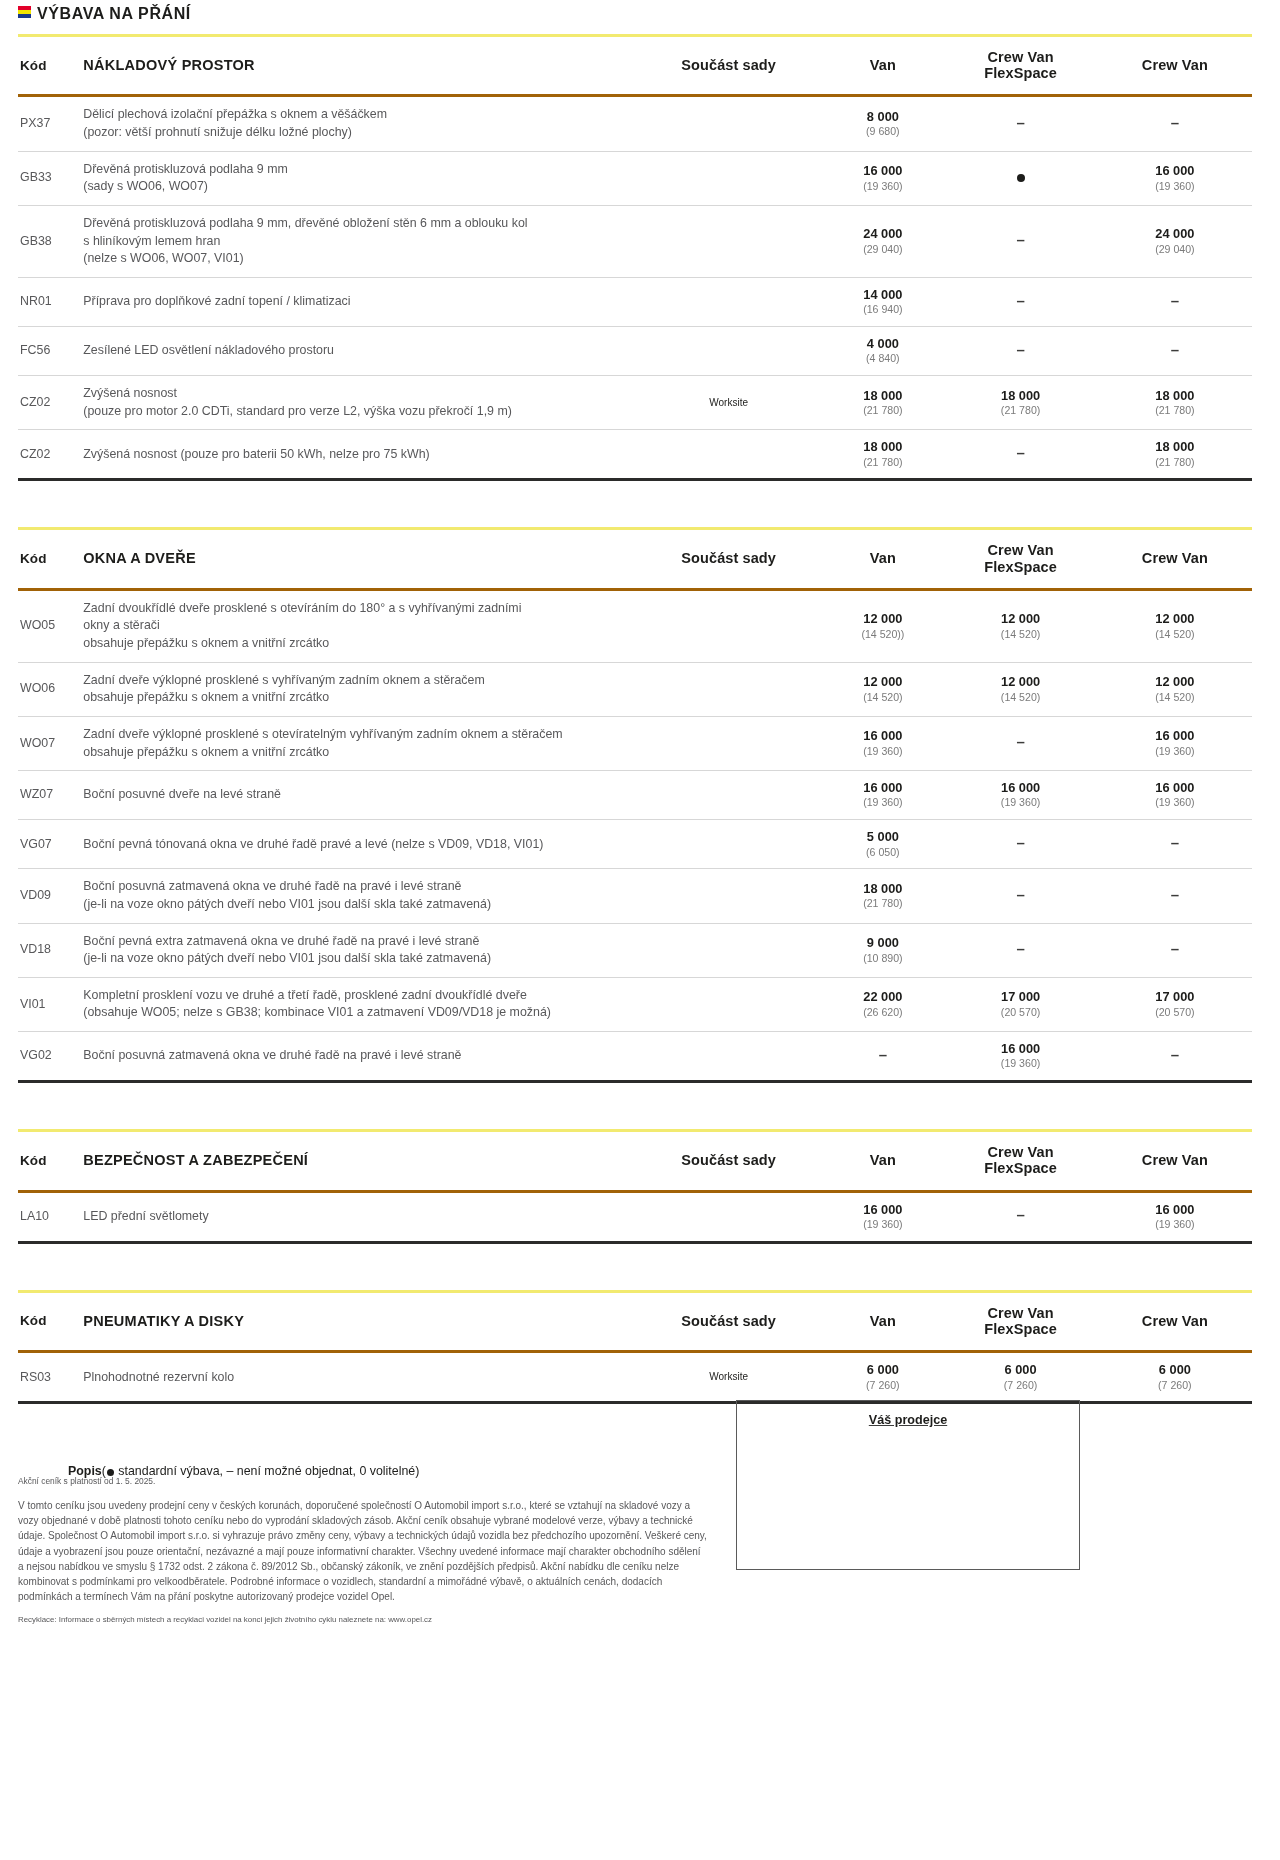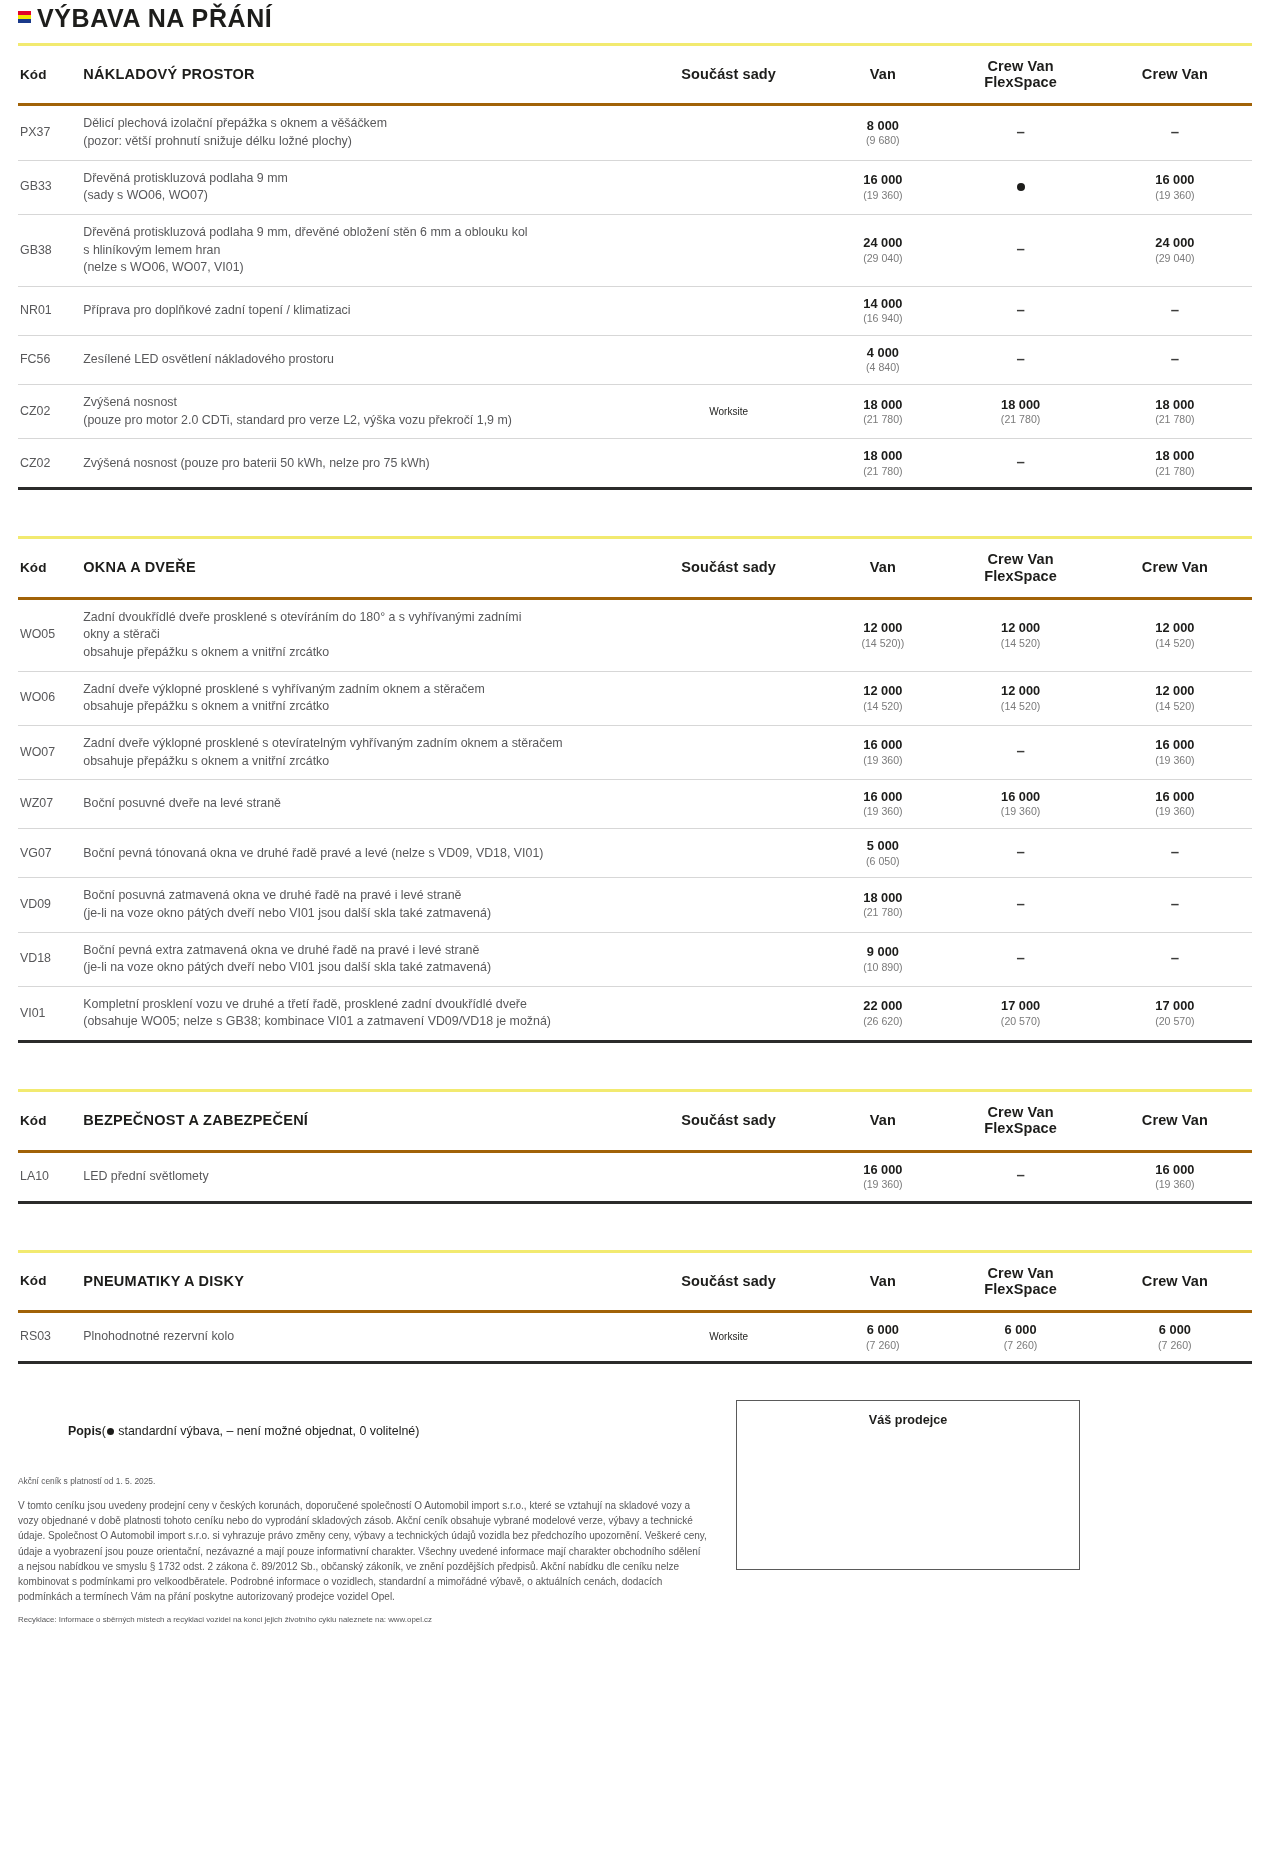--- a/index.html
+++ b/index.html
@@ -32,21 +32,21 @@
     width: 13px;
     height: 16px;
     display: block;
     flex: 0 0 auto;
   }
   .flag-mark span { display: block; height: 4px; width: 13px; }
   .flag-mark .s1 { background: #e2002a; }
   .flag-mark .s2 { background: #f2e500; }
   .flag-mark .s3 { background: #19398a; }
   .page-title {
-    font-size: 25px;
+    font-size: 16px;
     font-weight: 700;
     letter-spacing: .6px;
     color: #1d1d1b;
     line-height: 1;
   }
 
   
   .opt-table {
     width: 100%;
     border-collapse: collapse;
@@ -140,20 +140,21 @@
   .legend .dot { width: 7px; height: 7px; margin: 0 1px; }
 
   
   .dealer-box {
     position: absolute;
     left: 736px;
     top: 1400px;
     width: 344px;
     height: 170px;
     border: 1px solid #5a5a5a;
+    text-decoration: underline;
   }
   .dealer-label {
     text-align: center;
     font-size: 12.6px;
     font-weight: 700;
     color: #1d1d1b;
     padding-top: 12px;
   }
 
   .footer {
@@ -484,20 +485,33 @@
               </td>
               <td class="price">
                 <span class="p-main">17 000</span>
                 <span class="p-sub">(20 570)</span>
               </td>
               <td class="price">
                 <span class="p-main">17 000</span>
                 <span class="p-sub">(20 570)</span>
               </td>
             </tr>
+            <tr>
+              <td class="code">VG02</td>
+              <td class="desc">
+                <span class="desc-line">Boční posuvná zatmavená okna ve druhé řadě na pravé i levé straně</span>
+              </td>
+              <td class="set"></td>
+              <td class="price"><span class="dash">–</span></td>
+              <td class="price">
+                <span class="p-main">16 000</span>
+                <span class="p-sub">(19 360)</span>
+              </td>
+              <td class="price"><span class="dash">–</span></td>
+            </tr>
           </tbody>
         </table>
       </div>
       <div class="spacer-block" style="height: 46px;"></div>
       <div class="table-wrap">
         <div class="rule-yellow"></div>
         <table class="opt-table">
           <colgroup>
             <col class="c-code">
             <col class="c-desc">

